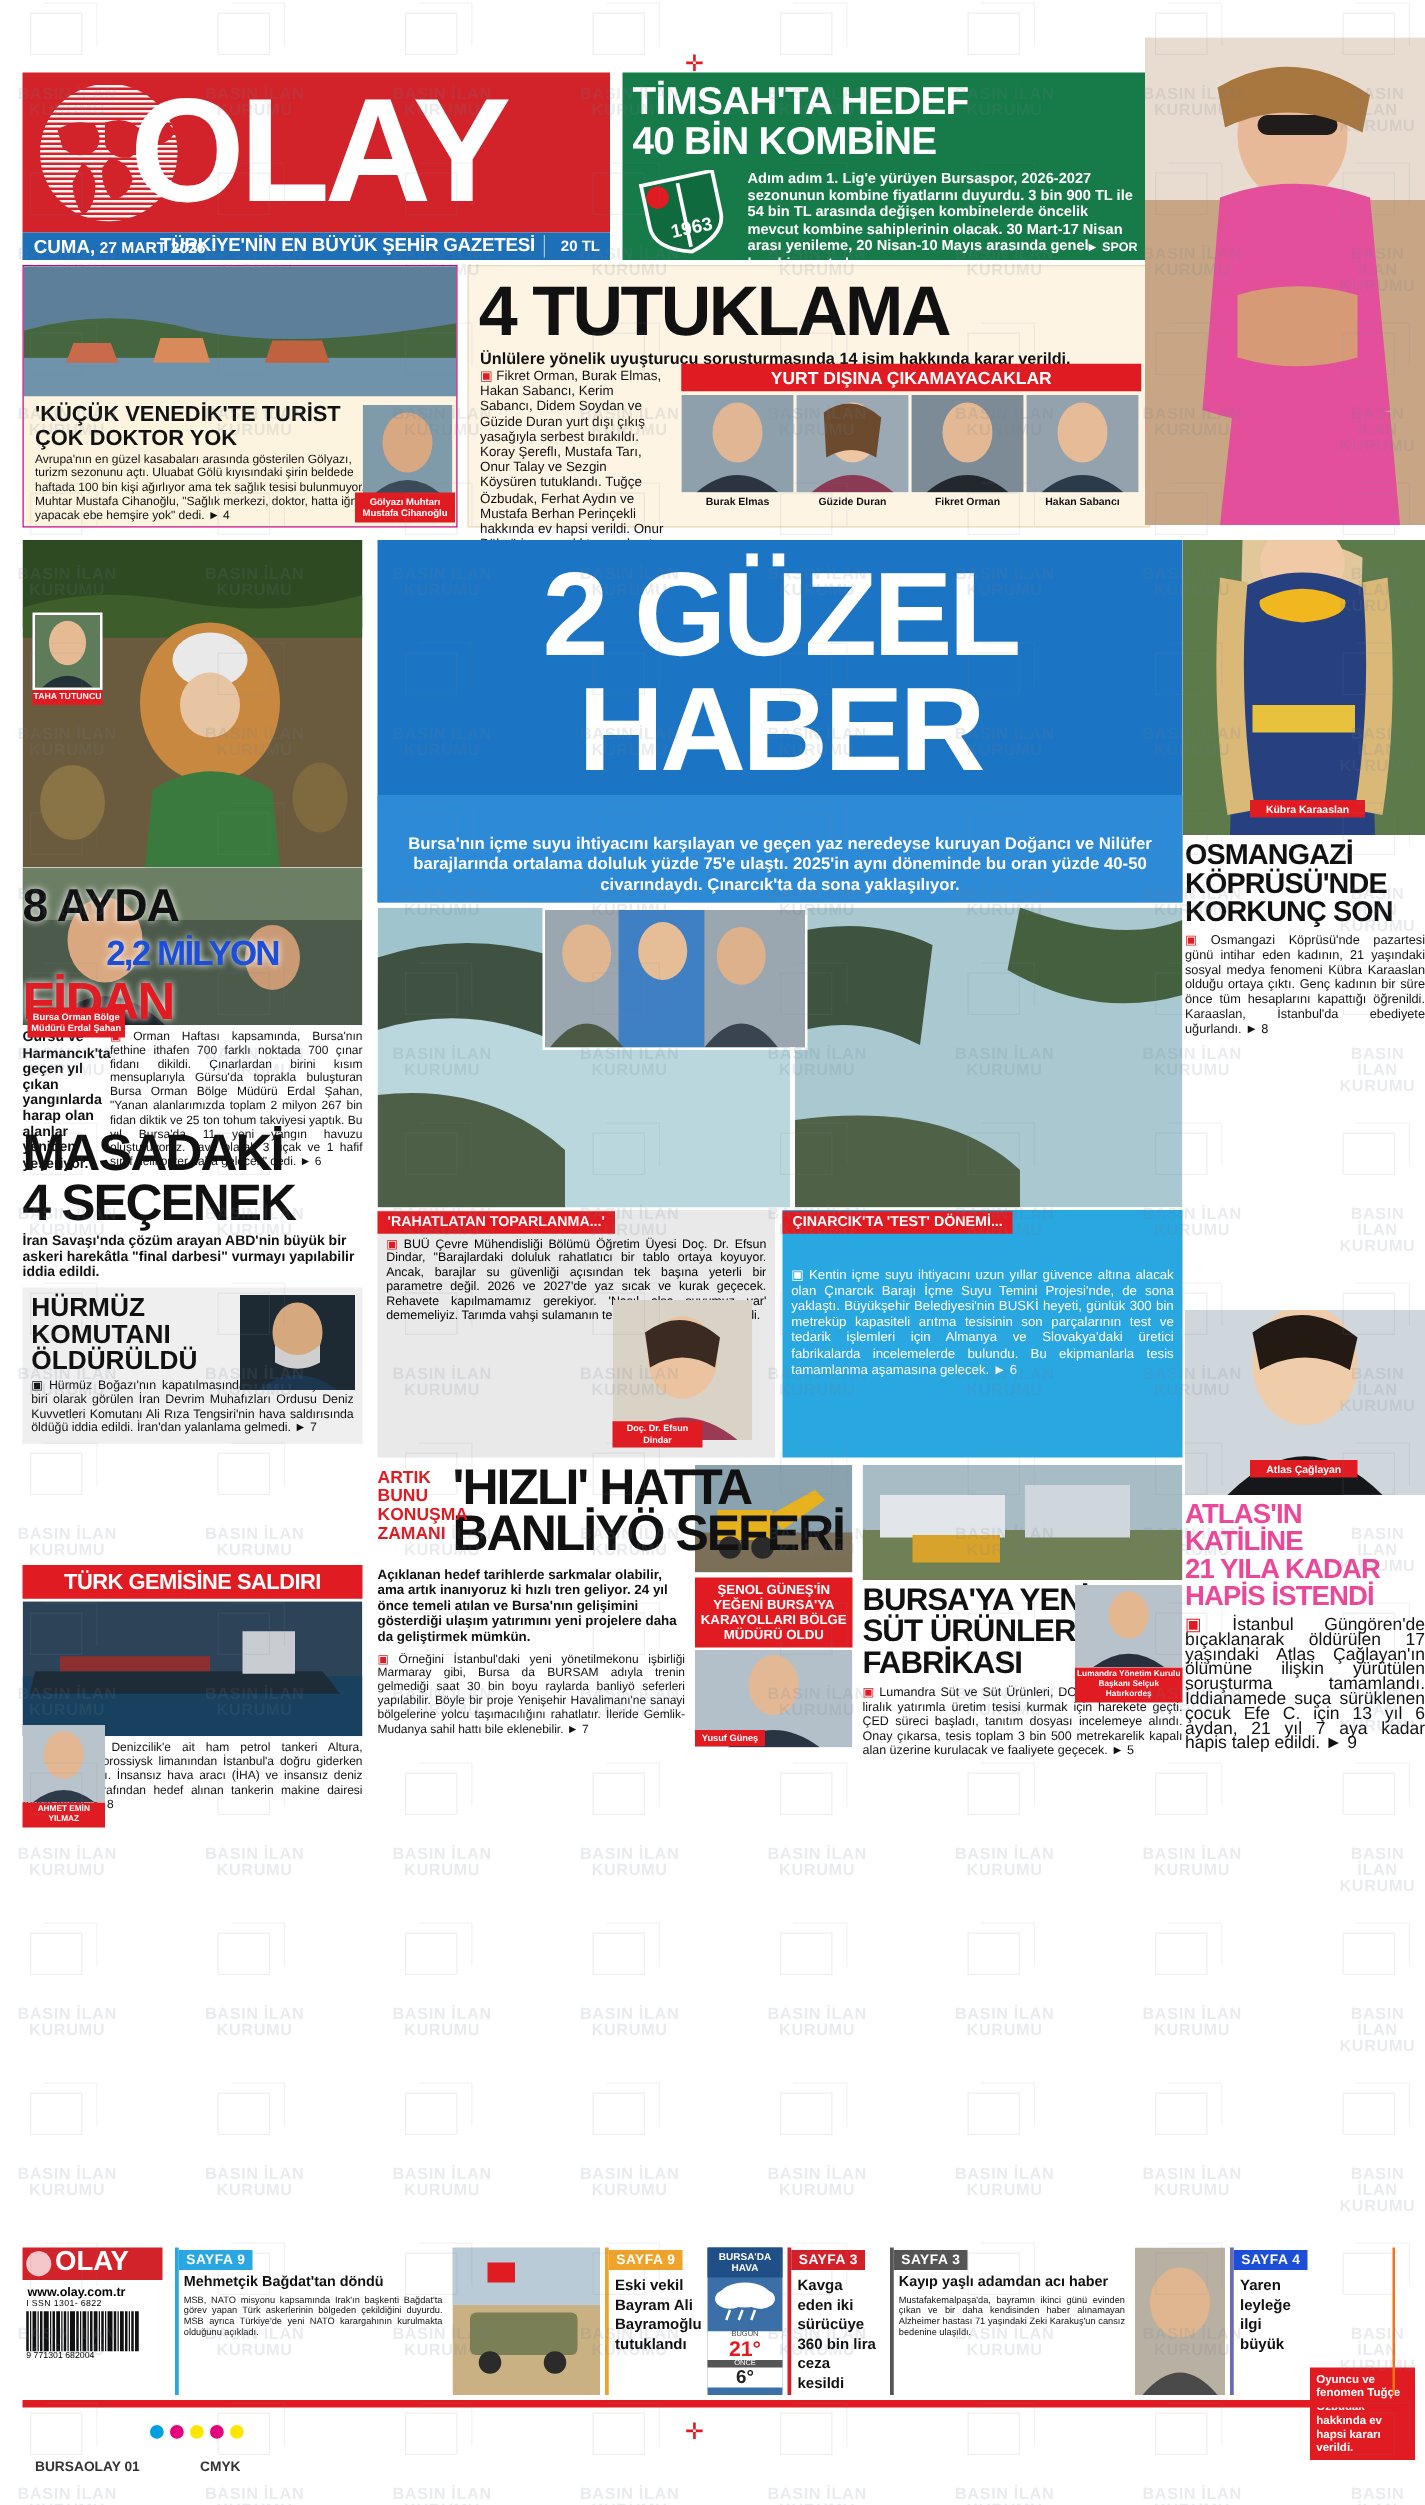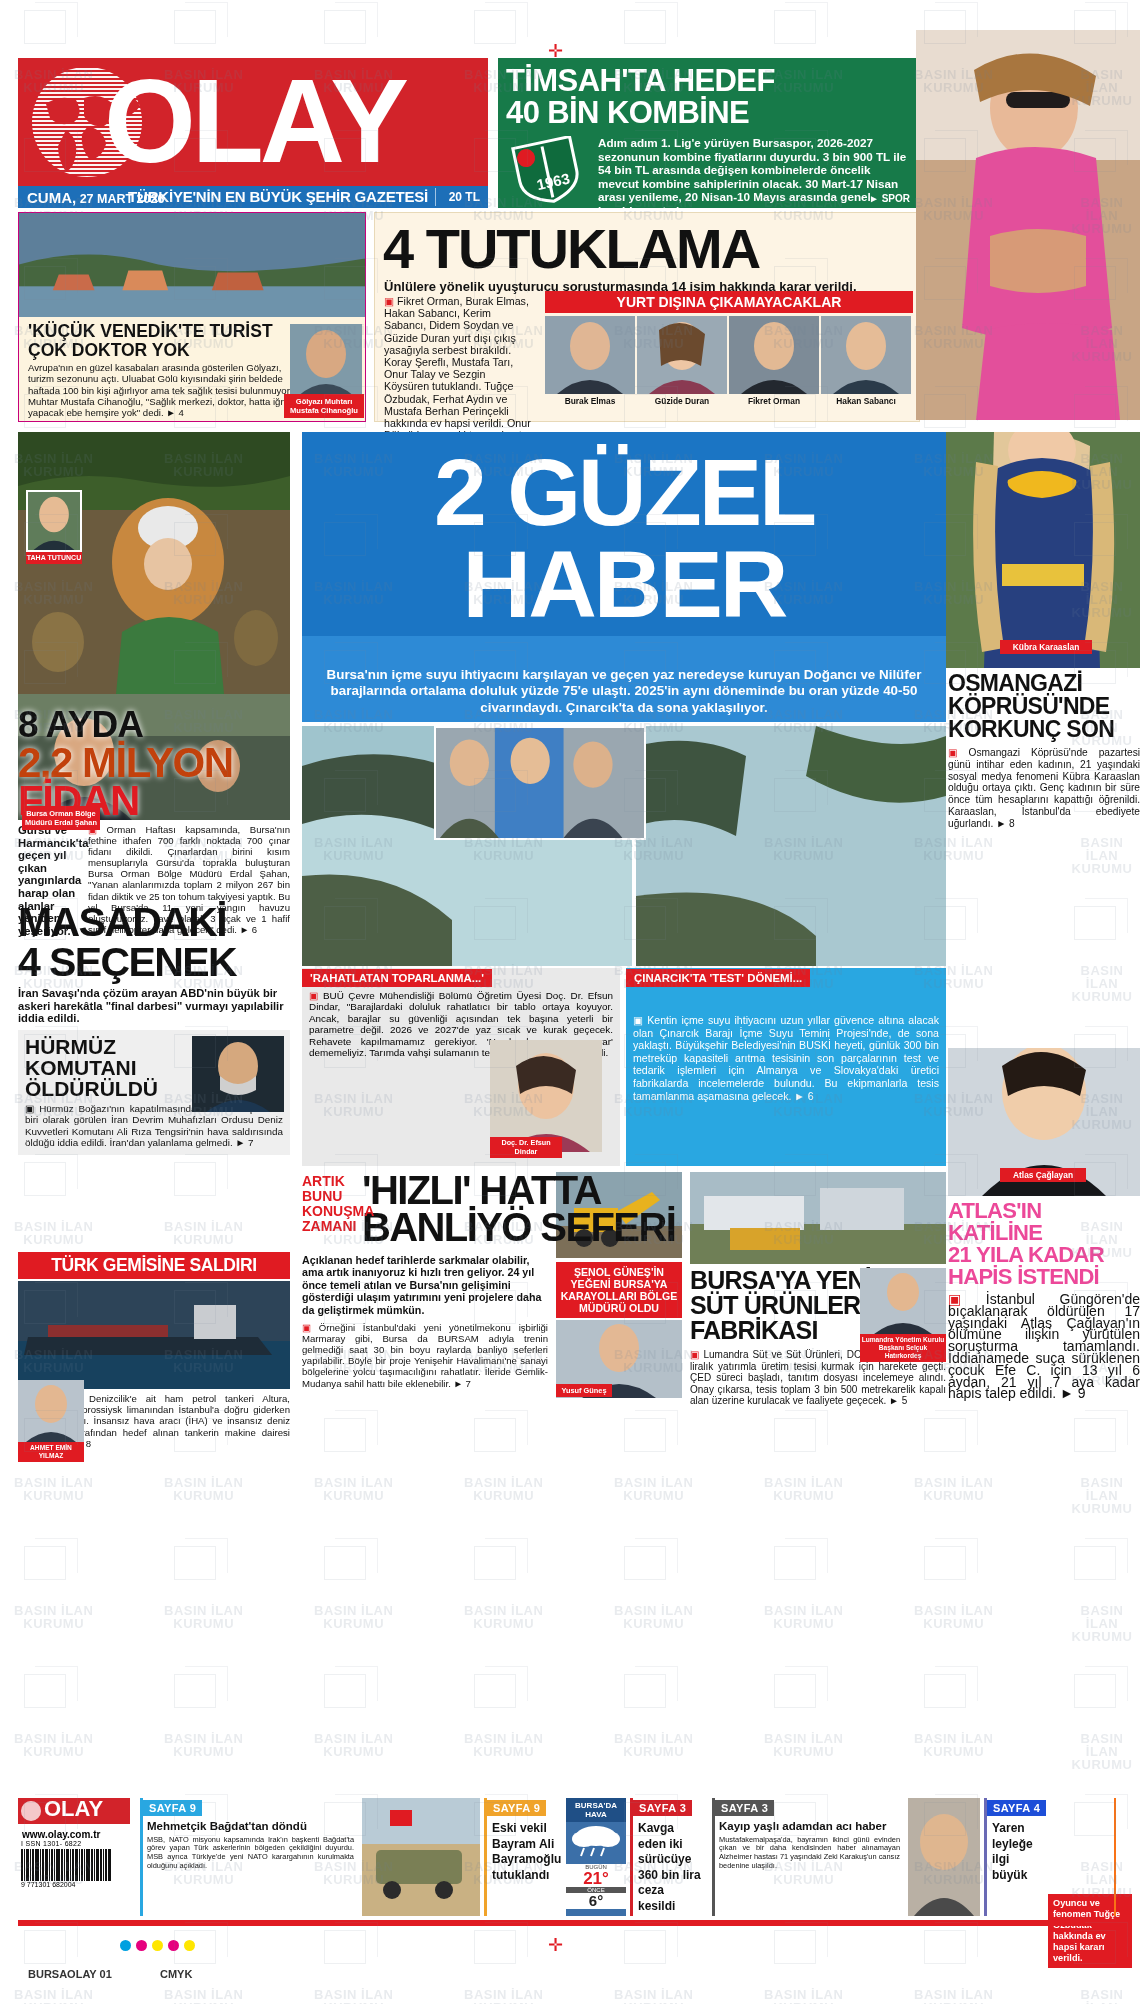--- a/index.html
+++ b/index.html
@@ -96,21 +96,21 @@
   .yurt .f .nm { font-size:8.4px; font-weight:700; text-align:center; padding-top:2px; color:#111;}
 
   
   .fidan-photo { position:absolute; left:18px; top:432px; width:272px; height:262px; overflow:hidden; z-index:4;}
   .taha { position:absolute; left:26px; top:490px; width:56px; height:84px; z-index:9;}
   .taha .ph { width:56px; height:62px; overflow:hidden; border:2px solid #fff;}
   .taha .nm { background:#e01b22; color:#fff; font-size:7px; line-height:8.4px; font-weight:700; text-align:center; padding:2px 0;}
   .erdal-photo { position:absolute; left:18px; top:694px; width:272px; height:126px; overflow:hidden; z-index:4;}
   .ayda { position:absolute; left:18px; top:706px; width:272px; z-index:10;}
   .ayda .l1 { font-size:37px; font-weight:700; color:#111; letter-spacing:-1px; line-height:38px; text-shadow:0 0 6px #fff;}
-  .ayda .l2 { font-size:42px; font-weight:700; color:#c2410c; letter-spacing:-1.5px; line-height:38px; text-shadow:0 0 6px #fff;}
+  .ayda .l2 { font-size:28px; font-weight:700; color:#1d4ed8; letter-spacing:-1.5px; line-height:38px; text-shadow:0 0 6px #fff;text-align:center;}
   .ayda .l3 { font-size:42px; font-weight:700; color:#e01b22; letter-spacing:-1.5px; line-height:38px; text-shadow:0 0 6px #fff;}
   .erdal-nm { position:absolute; left:22px; top:806px; width:78px; background:#e01b22; color:#fff; font-size:7.4px; line-height:9px; font-weight:700; text-align:center; padding:3px 2px; z-index:11;}
   .fidan-txt { position:absolute; left:18px; top:824px; width:272px; z-index:4;}
   .fidan-txt .left { float:left; width:64px; font-size:11.3px; line-height:12.6px; font-weight:700; color:#111;}
   .fidan-txt .right { margin-left:70px; font-size:9.6px; line-height:11.1px; color:#111; text-align:justify;}
 
   
   .masa { position:absolute; left:18px; top:902px; width:272px; z-index:4;}
   .masa h2 { font-size:41px; line-height:40px; font-weight:700; letter-spacing:-1.6px; color:#111;}
   .masa .sub { font-size:11.2px; line-height:12.6px; font-weight:700; margin-top:5px; color:#111;}

